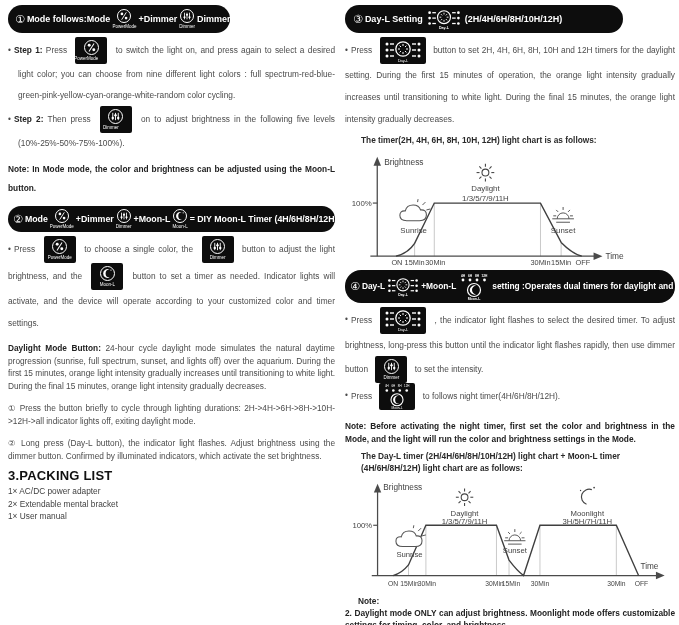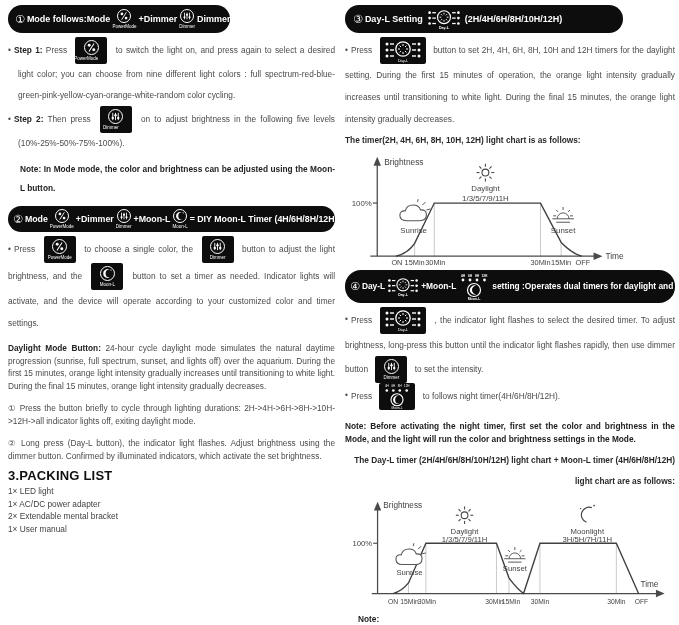--- a/index.html
+++ b/index.html
@@ -47,22 +47,22 @@
   .lh-icon { line-height:22px; }
   .lh-norm { line-height:12.5px; }
   .bold-dark { font-weight:bold; color:#222; }
   .blk { color:#222; }
   .bullet { margin-right:3px; }
   .hang { padding-left:10px; text-indent:-10px; }
 
   .packing-h { font-size:13px; font-weight:bold; color:#111; margin:6px 0 2px 0; letter-spacing:0.2px; }
   .pack-item { font-size:8.3px; line-height:12.5px; color:#3f3f3f; }
 
-  .chart-intro { font-size:8.3px; font-weight:bold; color:#2a2a2a; line-height:12.5px; margin:4px 0 1px 0; }
-  .mt2{margin-top:10px;} .mt4{margin-top:4px;} .mt6{margin-top:6px;margin-left:12px;} .mt8{margin-top:8px;}
+  .chart-intro { font-size:8.3px; font-weight:bold; color:#2a2a2a; line-height:12.5px; margin:4px 0 1px 16px; }
+  .mt2{margin-top:10px;} .mt4{margin-top:4px;} .mt6{margin-top:6px;} .mt8{margin-top:8px;}
 </style>
 </head>
 <body>
 
 <div class="col-left">
 
   <div class="pill" style="width:222px;">
     <span class="badge">①</span>
     <span>Mode follows:Mode</span>
     <span class="pill-icon">
@@ -217,21 +217,20 @@
   </p>
 
   <p class="body lh-norm mt8">
     <b class="blk">Daylight Mode Button:</b>
     <span>24-hour cycle daylight mode simulates the natural daytime progression (sunrise, full spectrum, sunset, and lights off) over the aquarium. During the first 15 minutes, orange light intensity gradually increases until transitioning to white light. During the final 15 minutes, orange light intensity gradually decreases.</span>
   </p>
   <p class="body lh-norm mt2">① Press the button briefly to cycle through lighting durations: 2H-&gt;4H-&gt;6H-&gt;8H-&gt;10H-&gt;12H-&gt;all indicator lights off, exiting daylight mode.</p>
   <p class="body lh-norm mt2">② Long press (Day-L button), the indicator light flashes. Adjust brightness using the dimmer button. Confirmed by illuminated indicators, which activate the set brightness.</p>
 
   <div class="packing-h">3.PACKING LIST</div>
-  <div class="pack-item">1× LED light</div>
   <div class="pack-item">1× AC/DC power adapter</div>
   <div class="pack-item">2× Extendable mental bracket</div>
   <div class="pack-item">1× User manual</div>
 </div>
 
 <div class="col-right">
 
   <div class="pill" style="width:278px; padding:3px 8px;">
     <span class="badge">③</span>
     <span>Day-L Setting</span>
@@ -492,21 +491,21 @@
         <circle cx="16" cy="17" r="6.5" fill="none" stroke="#fff" stroke-width="1.2"></circle>
         <path d="M18.2,12.8 A4.6,4.6 0 1,0 18.2,21.2 A3.6,3.6 0 1,1 18.2,12.8 Z" fill="#fff"></path>
         <text x="16" y="26.5" font-size="3.5" text-anchor="middle" fill="#fff">Moon-L</text>
       </svg>
     </span>
     <span>to follows night timer(4H/6H/8H/12H).</span>
   </p>
 
   <p class="body bold-dark mt2" style="line-height:13px;">Note: Before activating the night timer, first set the color and brightness in the Mode, and the light will run the color and brightness settings in the Mode.</p>
 
-  <p class="chart-intro mt4" style="line-height:21px;text-align:right;">The Day-L timer (2H/4H/6H/8H/10H/12H) light chart + Moon-L timer (4H/6H/8H/12H) light chart are as follows:</p>
+  <p class="chart-intro mt4" style="line-height:12px;">The Day-L timer (2H/4H/6H/8H/10H/12H) light chart + Moon-L timer (4H/6H/8H/12H) light chart are as follows:</p>
 
   <svg width="330" height="116" viewBox="0 0 330 120">
     <g stroke="#c8c8c8" stroke-width="1">
       <line x1="60" y1="93" x2="60" y2="104"></line>
         <line x1="78" y1="52" x2="78" y2="104"></line>
       <line x1="151" y1="52" x2="151" y2="104"></line>
         <line x1="164" y1="88" x2="164" y2="104"></line>
       <line x1="196" y1="52" x2="196" y2="104"></line>
         <line x1="275" y1="52" x2="275" y2="104"></line>
     </g>

